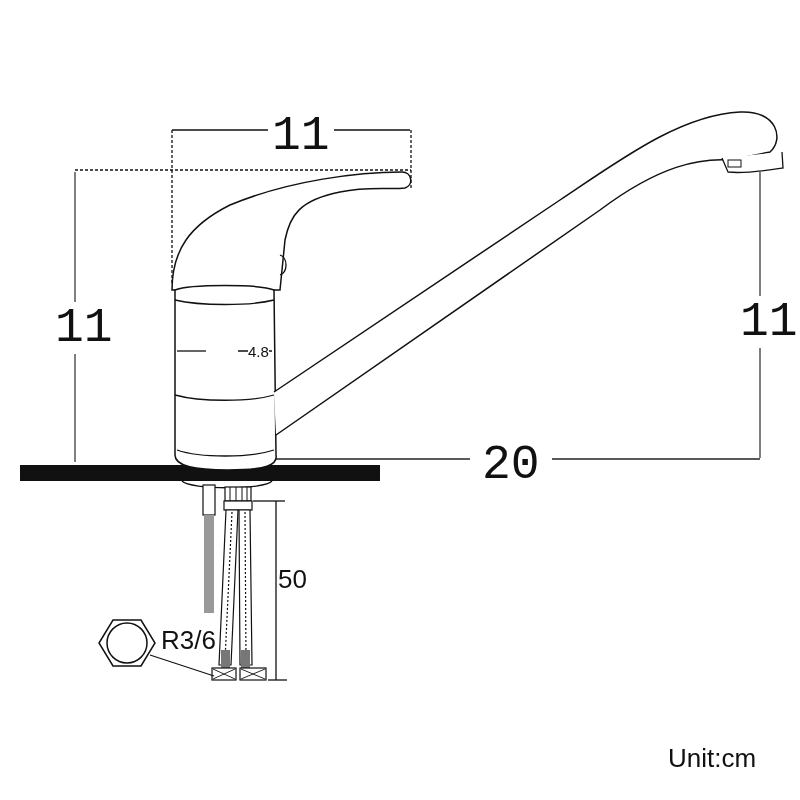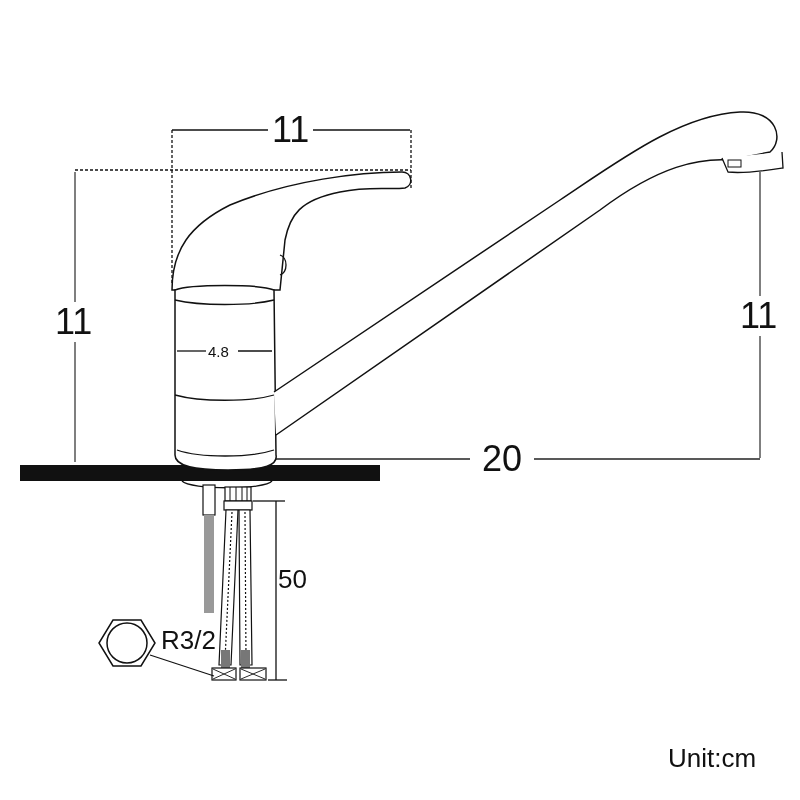--- a/index.html
+++ b/index.html
@@ -7,23 +7,23 @@
   #stage { position: absolute; left: 0; top: 0; width: 800px; height: 800px; }
   svg { position: absolute; left: 0; top: 0; }
   .lbl {
     position: absolute;
     font-family: "Liberation Sans", sans-serif;
     color: #111111;
     background: #ffffff;
     line-height: 1;
     white-space: nowrap;
   }
-  .big { font-size: 36px; }
+  .big { font-size: 48px; font-family: Liberation Mono, monospace; }
   .med { font-size: 26px; }
-  .small { font-size: 15px; }
+  .small { font-size: 15px; margin-left: 40px; }
 </style>
 </head>
 <body>
 
 <div id="stage">
 
   <svg width="800" height="800" viewBox="0 0 800 800">
 
     <rect x="20" y="465" width="360" height="16" fill="#111"></rect>
 
@@ -97,15 +97,15 @@
     </g>
     <line x1="150" y1="655" x2="214" y2="676" stroke="#111" stroke-width="1.2"></line>
   </svg>
 
   <div class="lbl big" style="left:268px;top:112px;padding:0 4px;">11</div>
   <div class="lbl big" style="left:55px;top:302px;padding:2px 0;">11</div>
   <div class="lbl big" style="left:740px;top:296px;padding:2px 0;">11</div>
   <div class="lbl small" style="left:208px;top:344px;">4.8</div>
   <div class="lbl big" style="left:470px;top:441px;padding:0 12px;text-align:center;">20</div>
   <div class="lbl med" style="left:278px;top:566px;">50</div>
-  <div class="lbl med" style="left:161px;top:627px;background:transparent;">R3/2</div>
+  <div class="lbl med" style="left:161px;top:627px;background:transparent;">R3/6</div>
   <div class="lbl med" style="left:668px;top:745px;text-align:center;">Unit:cm</div>
 </div>
 
 </body></html>

